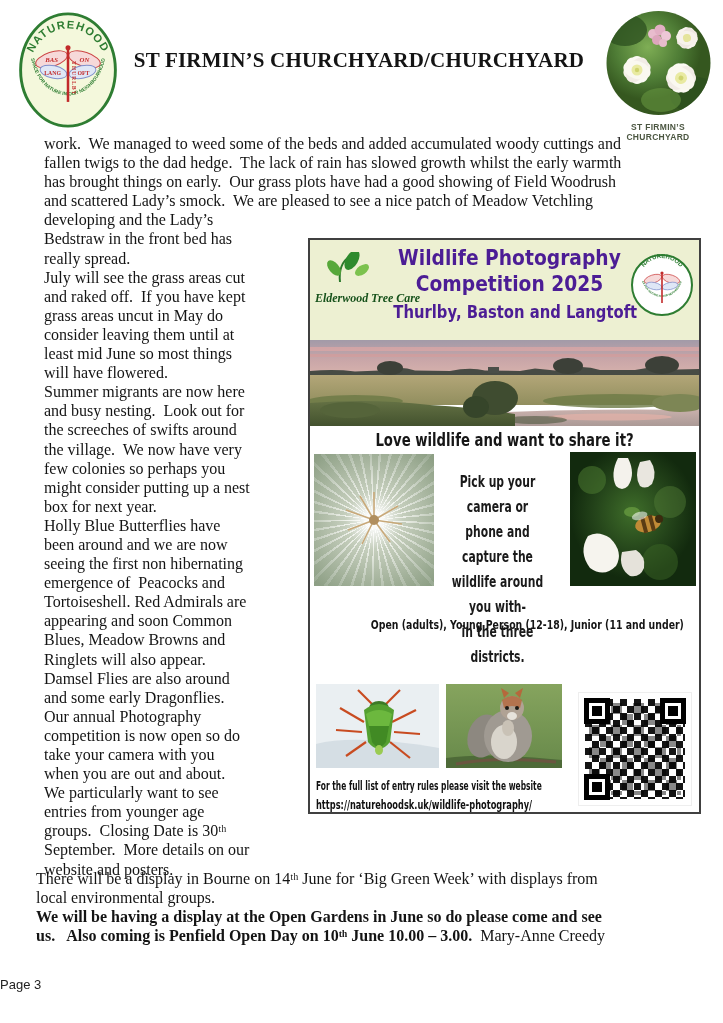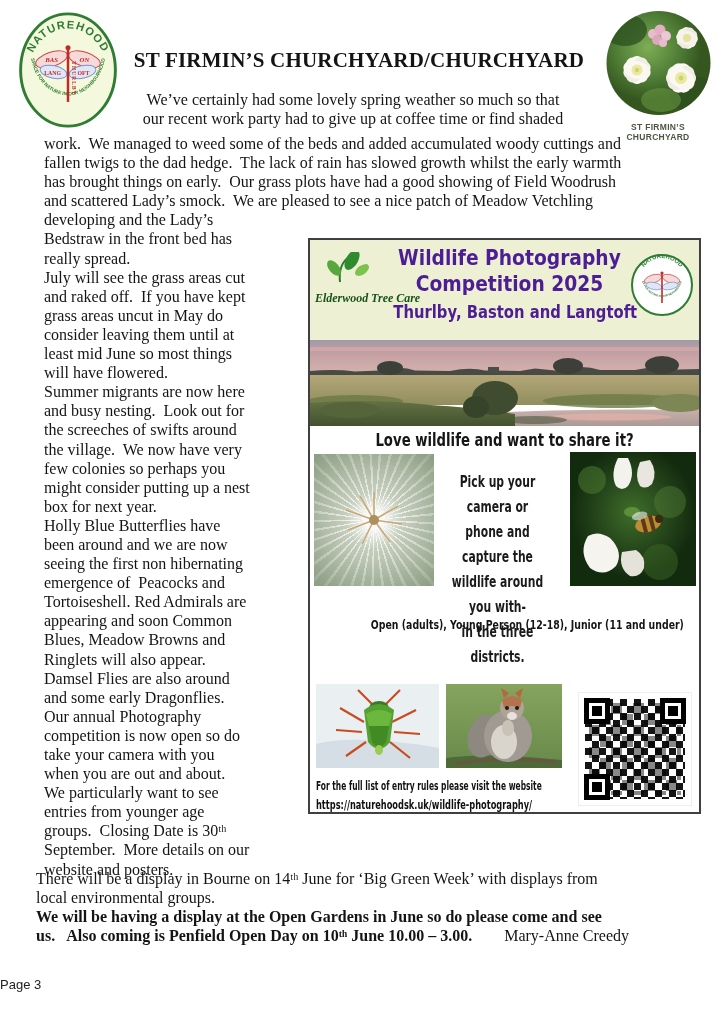--- a/index.html
+++ b/index.html
@@ -15,21 +15,21 @@
                font-weight:bold;color:#4c5742;letter-spacing:.3px;}
 
   
   .intro{position:absolute;left:115px;top:90px;width:476px;text-align:center;
          font-size:16px;line-height:19px;white-space:pre-wrap;}
   .main-text{position:absolute;left:44px;top:134px;width:662px;font-size:16px;
              line-height:19.1px;white-space:pre-wrap;}
   .bottom-text{position:absolute;left:36px;top:869px;width:668px;font-size:16px;line-height:19px;}
   .bottom-text .para{white-space:pre-wrap;}
   .bold-inline{font-weight:bold;white-space:pre-wrap;}
-  .sig{white-space:pre;margin-left:24px;}
+  .sig{white-space:pre;}
   .page-num{position:absolute;left:0;top:977px;width:100%;
             font-family:Liberation Sans, sans-serif;font-size:13px;color:#222;}
 
   
   .poster{position:absolute;left:308px;top:238px;width:393px;height:576px;box-sizing:border-box;
           border:2px solid #404040;background:#fff;font-family:"DejaVu Sans",sans-serif;}
   .poster-header{position:absolute;left:0;top:0;width:100%;height:100px;background:#edf0d2;}
   .elderwood{position:absolute;left:0;top:12px;width:124px;text-align:left;}
   .elderwood-name{font-family:"Liberation Serif",serif;font-style:italic;font-weight:bold;
                   font-size:13px;color:#17521b;white-space:nowrap;transform:scaleX(.92);transform-origin:center;}
@@ -160,22 +160,20 @@
               <circle cx="61" cy="26" r="5" fill="#edc7d6"></circle>
               <circle cx="52" cy="30" r="5" fill="#dda6bc"></circle>
               <circle cx="58" cy="33" r="4" fill="#e8bccd"></circle>
           </g>
         </g>
       </g>
     </svg>
     <div class="stf-caption">ST FIRMIN’S CHURCHYARD</div>
   </div>
 
-  <div class="intro">We’ve certainly had some lovely spring weather so much so that
-our recent work party had to give up at coffee time or find shaded</div>
 
   <div class="main-text">work.  We managed to weed some of the beds and added accumulated woody cuttings and
 fallen twigs to the dad hedge.  The lack of rain has slowed growth whilst the early warmth
 has brought things on early.  Our grass plots have had a good showing of Field Woodrush
 and scattered Lady’s smock.  We are pleased to see a nice patch of Meadow Vetchling
 developing and the Lady’s
 Bedstraw in the front bed has
 really spread.
 July will see the grass areas cut
 and raked off.  If you have kept

